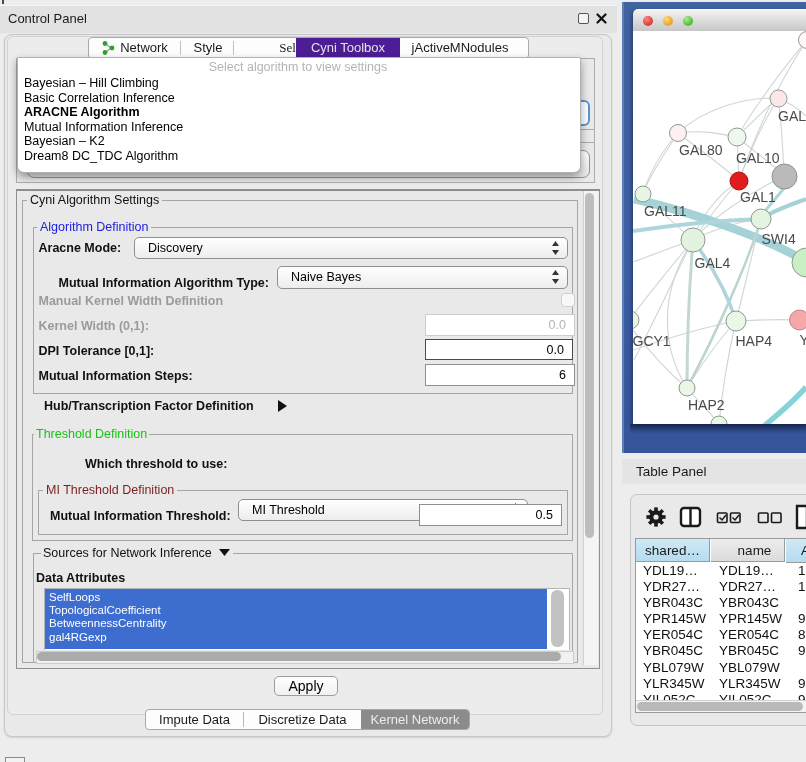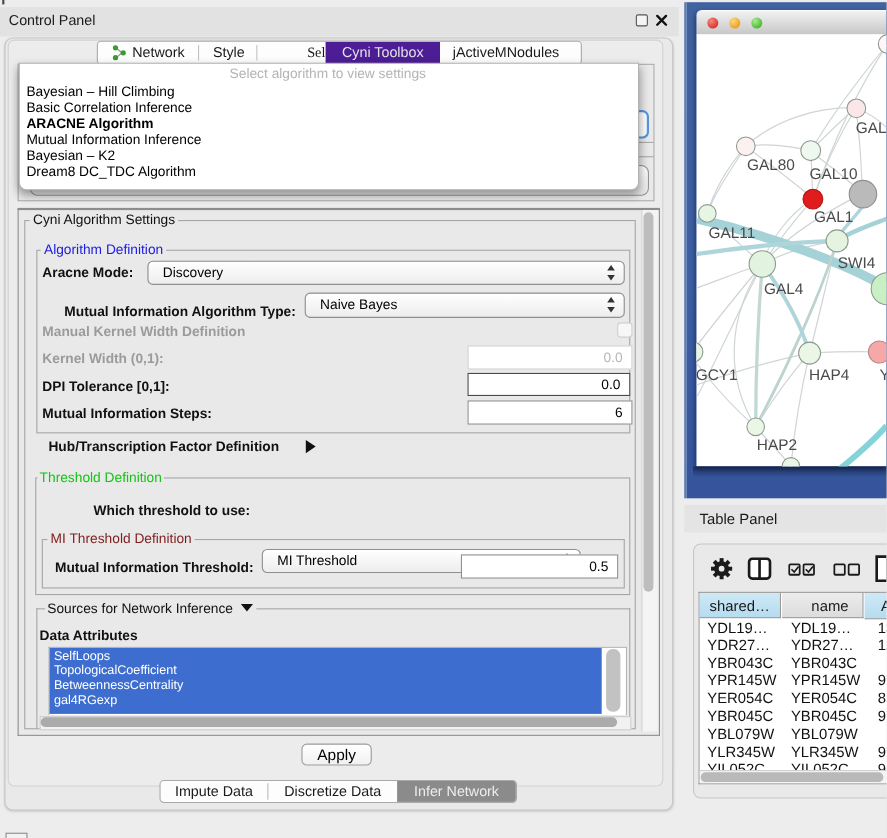--- a/index.html
+++ b/index.html
@@ -107,21 +107,21 @@
 
 <div class="abs" style="left:36px;top:651px;width:536px;height:11px;background:#f1f1f1;border:1px solid #cccccc;"></div>
 <div class="abs" style="left:37px;top:652px;width:524px;height:9px;background:#ababab;border-radius:4.5px;"></div>
 
 <div class="abs" style="left:274px;top:676px;width:62px;height:18px;border:1px solid #9d9d9d;border-radius:5px;background:linear-gradient(#ffffff,#f1f1f1);text-align:center;line-height:18px;font-size:14px;color:#000;">Apply</div>
 
 <div class="abs" style="left:145px;top:709px;width:323px;height:19px;background:#fdfdfd;border:1px solid #a9a9a9;border-radius:4px;overflow:hidden;font-size:13px;color:#1a1a1a;">
   <div style="position:absolute;left:0;top:0;width:97px;height:15px;text-align:center;line-height:19px;">Impute Data</div>
   <div style="position:absolute;left:97px;top:2px;width:1px;height:15px;background:#b9b9b9;"></div>
   <div style="position:absolute;left:98px;top:0;width:117px;height:19px;text-align:center;line-height:19px;">Discretize Data</div>
-  <div style="position:absolute;left:215px;top:0;width:108px;height:19px;background:#8b8b8b;color:#ececec;text-align:center;line-height:19px;">Infer Network</div>
+  <div style="position:absolute;left:215px;top:0;width:108px;height:19px;background:#8b8b8b;color:#ececec;text-align:center;line-height:19px;">Kernel Network</div>
 </div>
 
 <div class="abs" style="left:88px;top:37px;width:439px;height:20px;background:#fdfdfd;border:1px solid #a9a9a9;border-radius:4px;overflow:hidden;font-size:13px;color:#1a1a1a;">
   <svg style="position:absolute;left:13px;top:3px;" width="13" height="14" viewBox="0 0 13 14">
     <path d="M4 3 L9 7 M4 11 L9 7" stroke="#9a9a9a" stroke-width="1.2" fill="none"></path>
     <circle cx="3" cy="2.5" r="2.4" fill="#33a02c"></circle>
       <circle cx="3" cy="11.5" r="2.4" fill="#33a02c"></circle>
       <circle cx="10" cy="7" r="2.4" fill="#33a02c"></circle>
   </svg>
   <div style="position:absolute;left:25px;top:0;width:60px;text-align:center;line-height:20px;">Network</div>

